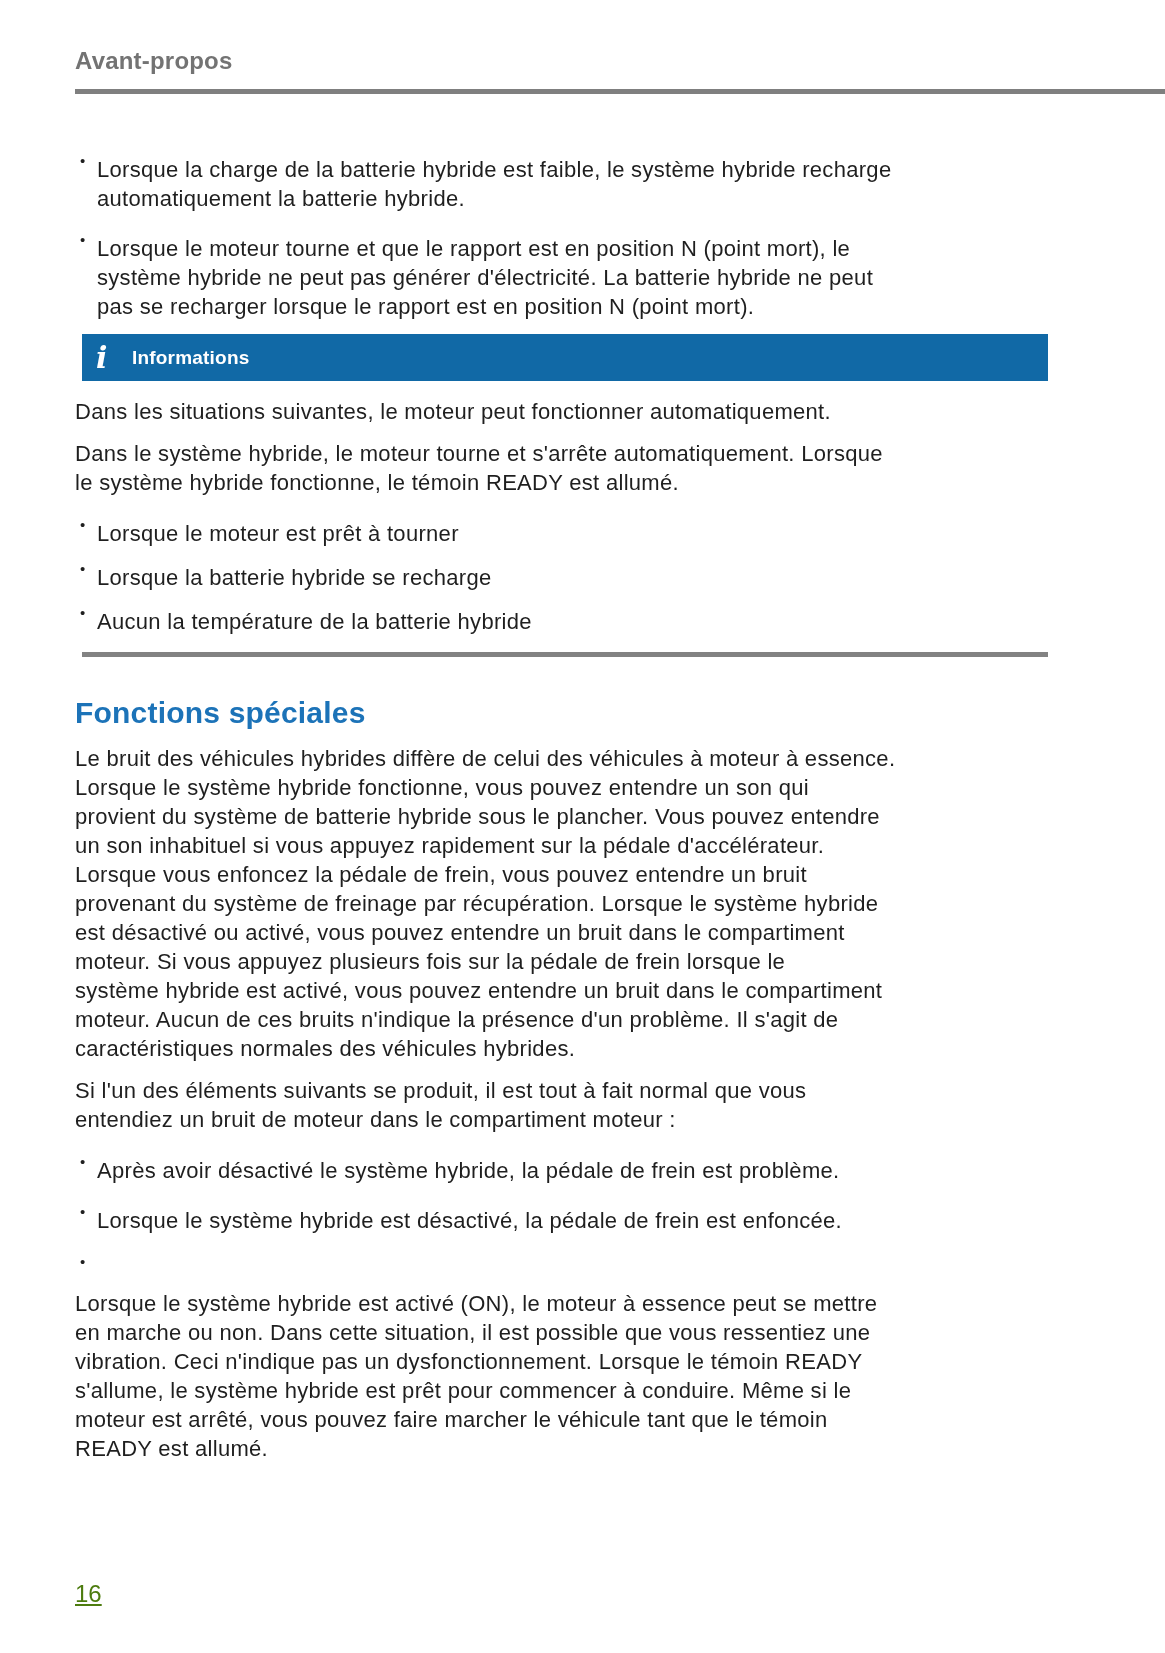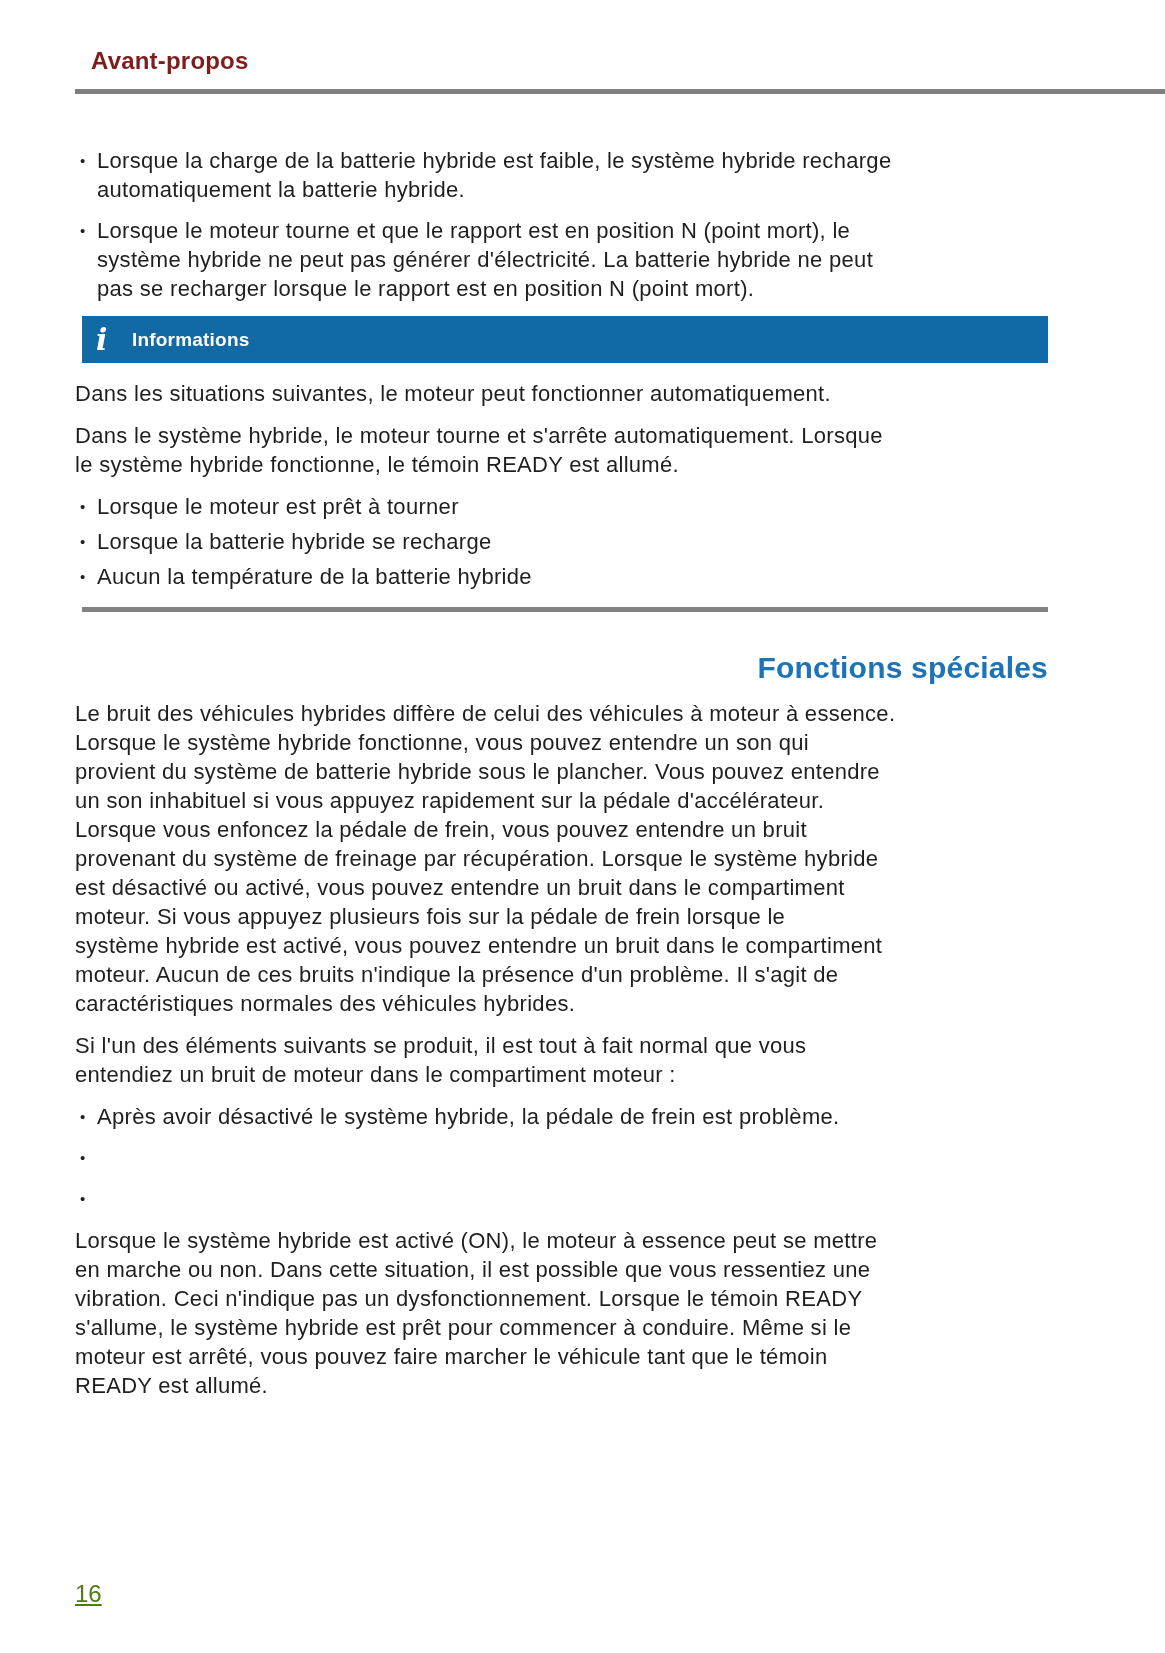--- a/index.html
+++ b/index.html
@@ -16,33 +16,32 @@
     padding: 46px 117px 0 75px;
     width: 100%;
     height: 100%;
     position: relative;
   }
   
   h1.page-title {
     font-size: 24px;
     line-height: 30px;
     font-weight: 700;
-    color: #7f1d1d;
+    color: #737373;
     letter-spacing: 0.2px;
     margin-bottom: 13px;
-    margin-left: 16px;
   }
   .top-rule {
     height: 5px;
     background: #7f7f7f;
     margin-right: -117px; 
     margin-bottom: 52px;
   }
   
-  .lines { white-space: pre-line; }
+  .lines { white-space: pre-line; margin-top: 9px; }
   p.body-text {
     font-size: 22px;
     line-height: 29px;
     letter-spacing: 0.3px;
     margin-top: 13px;
   }
   ul.bullets {
     list-style: none;
     margin-top: 13px;
   }
@@ -91,21 +90,20 @@
     background: #828282;
     margin: 16px 0 0 7px;
   }
   h2.section-title {
     font-size: 30px;
     line-height: 36px;
     font-weight: 700;
     color: #1c73b8;
     letter-spacing: 0.2px;
     margin-top: 38px;
-    text-align: right;
   }
   
   .page-number {
     position: absolute;
     left: 75px;
     top: 1580px;
     font-size: 24px;
     color: #4d7c0f;
     text-decoration: underline;
   }
@@ -174,20 +172,21 @@
   <p class="body-text lines">Si l'un des éléments suivants se produit, il est tout à fait normal que vous
 entendiez un bruit de moteur dans le compartiment moteur :</p>
 
   <ul class="bullets">
     <li>
       <span class="dot">•</span>
       <span class="lines">Après avoir désactivé le système hybride, la pédale de frein est problème.</span>
     </li>
     <li>
       <span class="dot">•</span>
+      <span class="lines">Lorsque le système hybride est désactivé, la pédale de frein est enfoncée.</span>
     </li>
     <li>
       <span class="dot">•</span>
     </li>
   </ul>
 
   <p class="body-text lines">Lorsque le système hybride est activé (ON), le moteur à essence peut se mettre
 en marche ou non. Dans cette situation, il est possible que vous ressentiez une
 vibration. Ceci n'indique pas un dysfonctionnement. Lorsque le témoin READY
 s'allume, le système hybride est prêt pour commencer à conduire. Même si le

